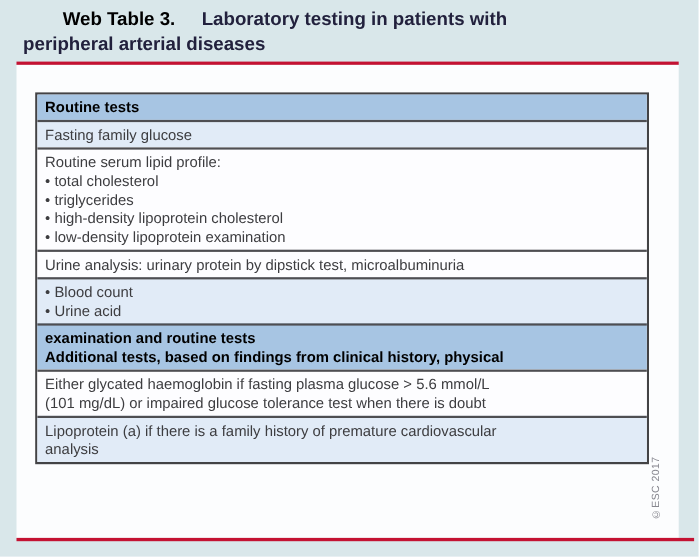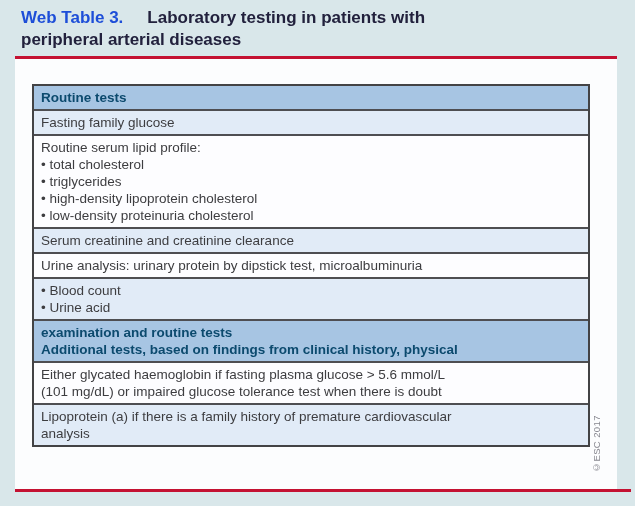--- a/index.html
+++ b/index.html
@@ -18,22 +18,23 @@
     position: absolute;
     left: 21px;
     top: 7px;
     width: 490px;
     font-size: 17px;
     font-weight: bold;
     line-height: 22px;
     color: #22213d;
   }
   .title-label {
-    color: #1d4ed8;
+    color: #000000;
     margin-right: 24px;
+    margin-left: 36px;
   }
   .rule {
     position: absolute;
     height: 3px;
     background: #c41232;
   }
   .rule-top {
     left: 15px;
     top: 56px;
     width: 602px;
@@ -65,21 +66,21 @@
     line-height: 17px;
     color: #3d3d40;
     border-top: 2px solid #4e4e52;
   }
   .row:first-child {
     border-top: none;
   }
   .row-header {
     background: #a7c5e3;
     font-weight: bold;
-    color: #0c4a6e;
+    color: #000000;
   }
   .row-light {
     background: #e1ebf7;
   }
   .row-white {
     background: #fdfdff;
   }
   .row .line {
     display: block;
   }
@@ -113,26 +114,23 @@
 
     <div class="row row-light">
       <span class="line">Fasting family glucose</span>
     </div>
 
     <div class="row row-white">
       <span class="line">Routine serum lipid profile:</span>
       <span class="line">• total cholesterol</span>
       <span class="line">• triglycerides</span>
       <span class="line">• high-density lipoprotein cholesterol</span>
-      <span class="line">• low-density proteinuria cholesterol</span>
+      <span class="line">• low-density lipoprotein examination</span>
     </div>
 
-    <div class="row row-light">
-      <span class="line">Serum creatinine and creatinine clearance</span>
-    </div>
 
     <div class="row row-white">
       <span class="line">Urine analysis: urinary protein by dipstick test, microalbuminuria</span>
     </div>
 
     <div class="row row-light">
       <span class="line">• Blood count</span>
       <span class="line">• Urine acid</span>
     </div>
 

